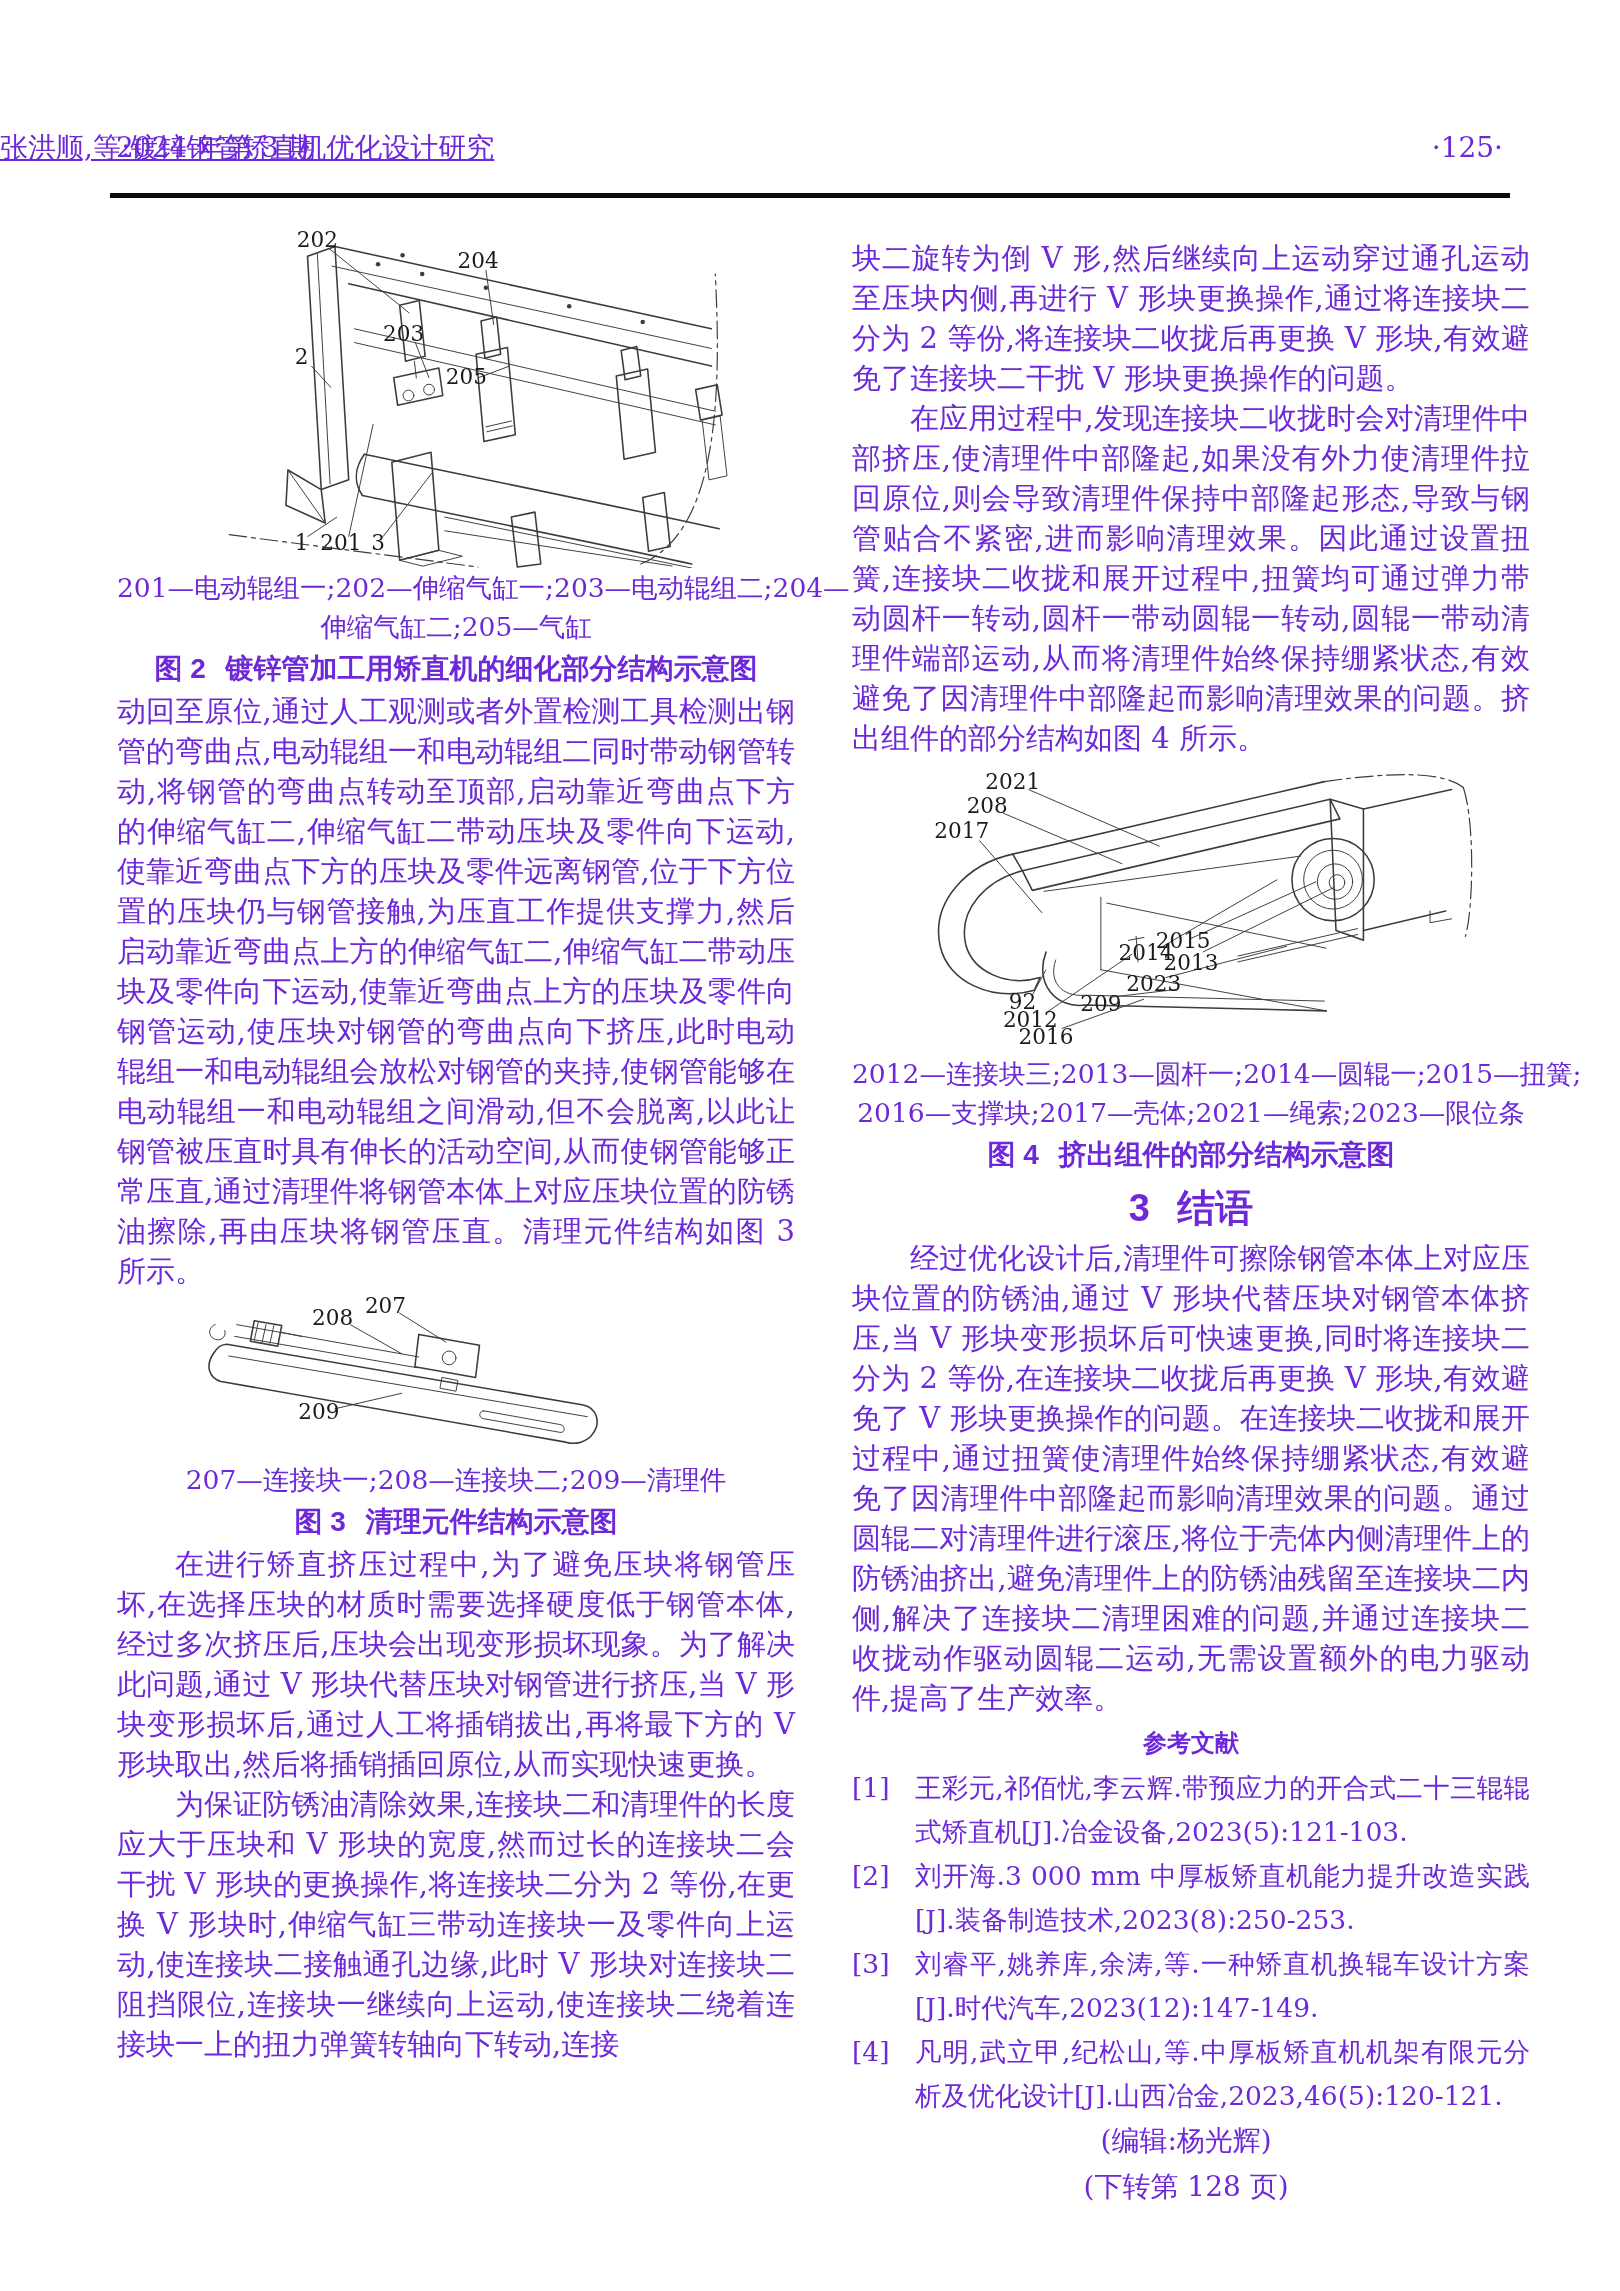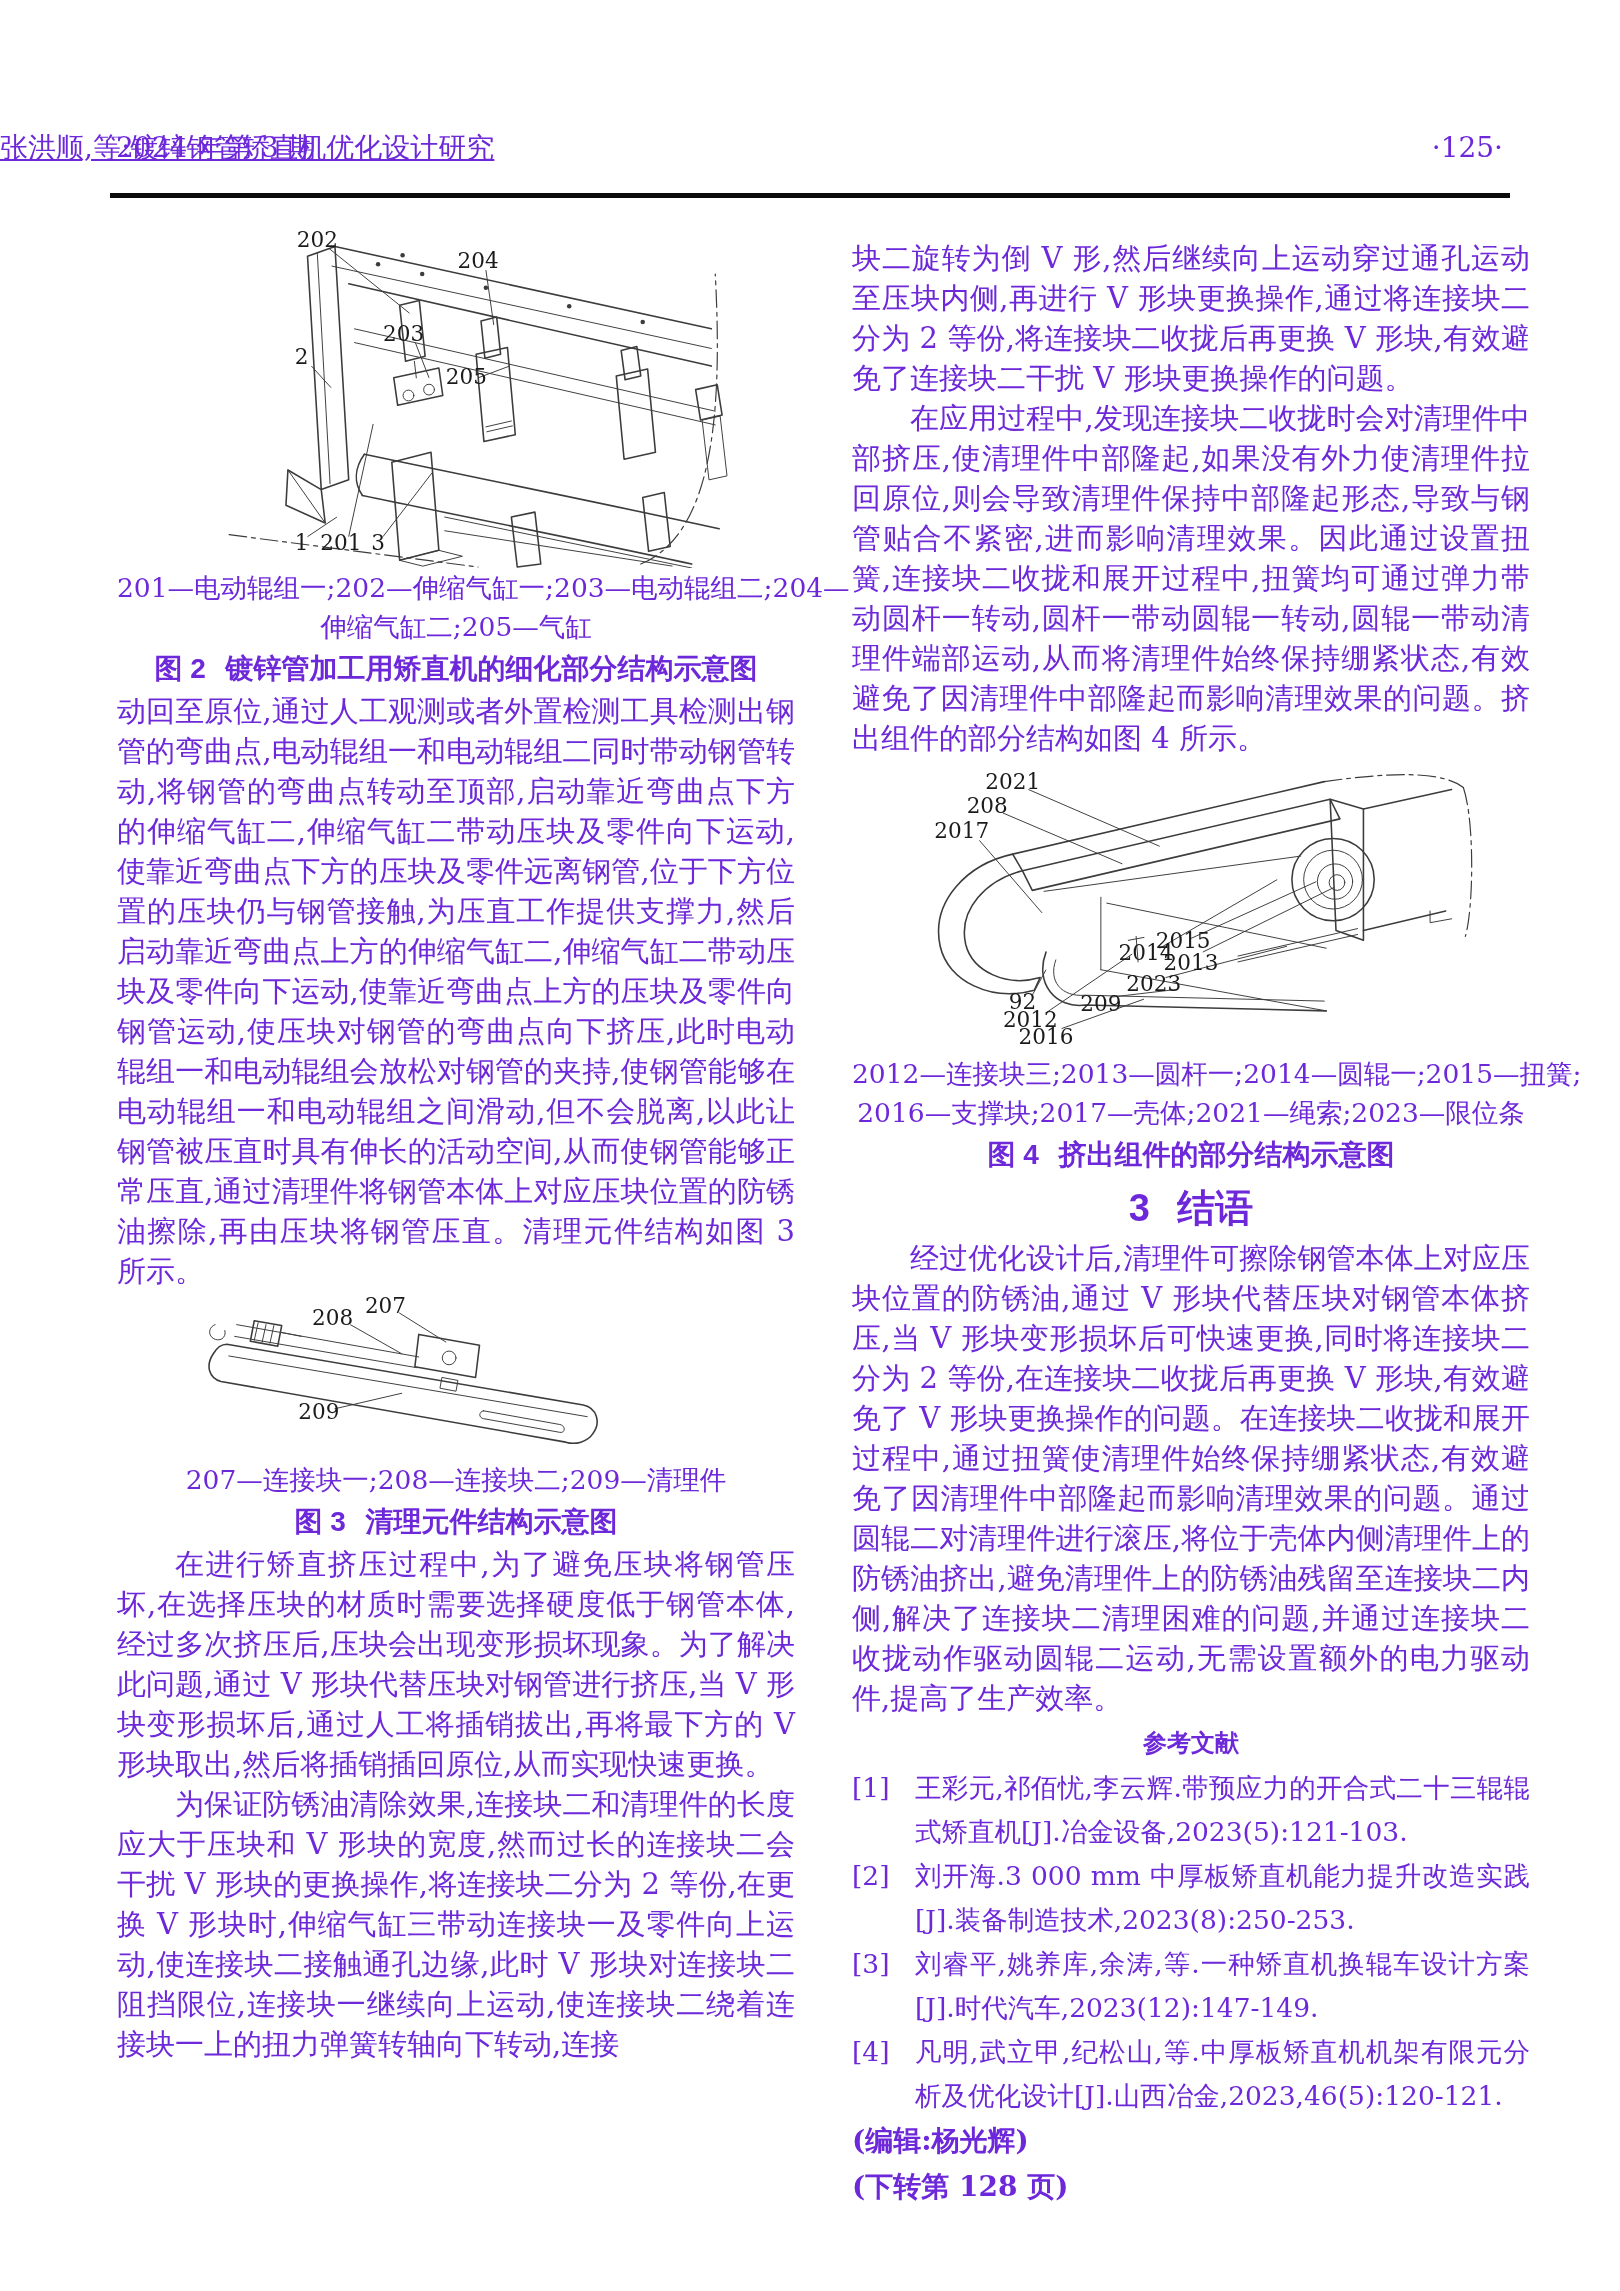--- a/index.html
+++ b/index.html
@@ -22,21 +22,21 @@
             font-family:"Liberation Sans","DejaVu Sans",sans-serif;white-space:nowrap;}
   .figtitle .tag{margin-right:19.6px;}
   .section{margin:7.8px 0 5.9px 0;font-size:38px;line-height:47px;font-weight:bold;text-align:center;
            font-family:"Liberation Sans","DejaVu Sans",sans-serif;}
   .section .num{margin-right:27.4px;}
   .refs-heading{margin:3.9px 0 2px 0;font-size:24px;line-height:43px;font-weight:bold;text-align:center;
                 font-family:"Liberation Sans","DejaVu Sans",sans-serif;}
   .ref{display:flex;font-size:26.5px;line-height:44px;text-align:justify;}
   .ref-num{flex:0 0 63px;}
   .ref-text{flex:1;}
-  .note-right{font-size:28px;line-height:46px;text-align:left;padding-right:9.8px;font-weight:bold;}
+  .note-right{font-size:28px;line-height:46px;text-align:center;padding-right:9.8px;}
   
   .ln{stroke:#3c3c3c;fill:none;stroke-width:1.6;stroke-linecap:round;stroke-linejoin:round;}
   .thin{stroke-width:1;}
   .dd{stroke-dasharray:18 5 4 5;stroke-width:1.2;}
   .ld{stroke:#3c3c3c;fill:none;stroke-width:1;}
   .hole{fill:#3c3c3c;stroke:none;}
   svg text{font-size:22px;fill:#1b1b1b;font-family:"DejaVu Serif","Liberation Serif",serif;}
 </style>
 </head>
 <body>

